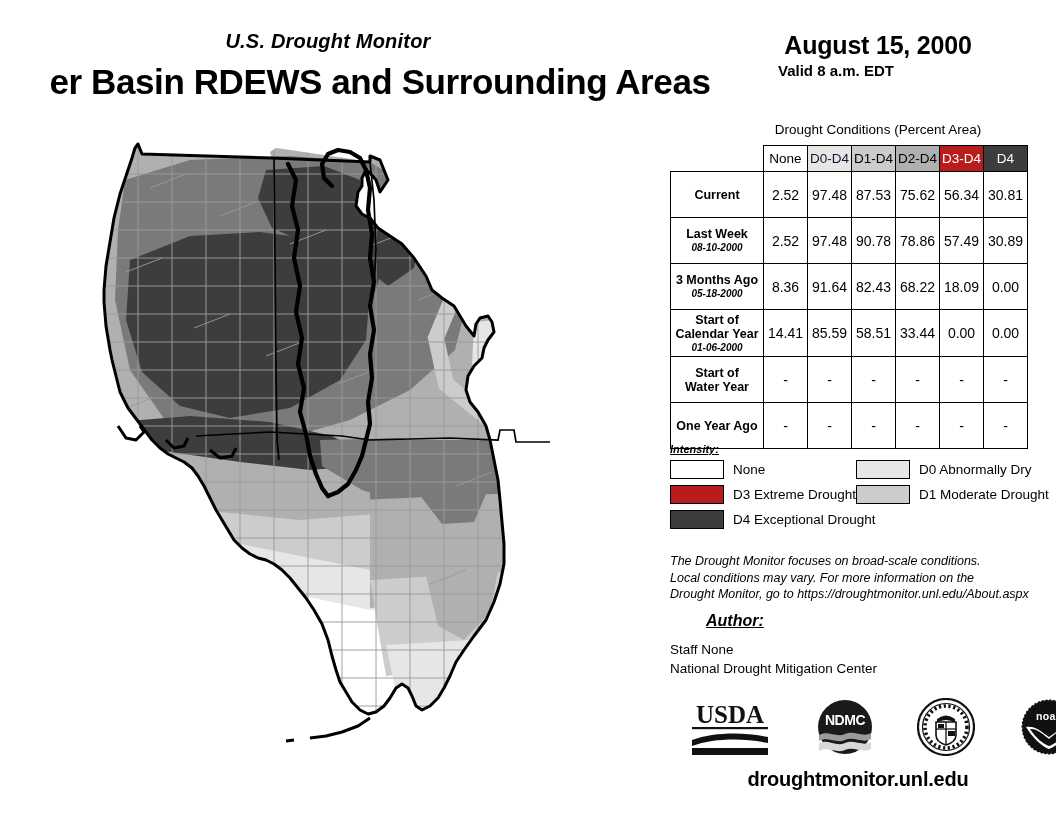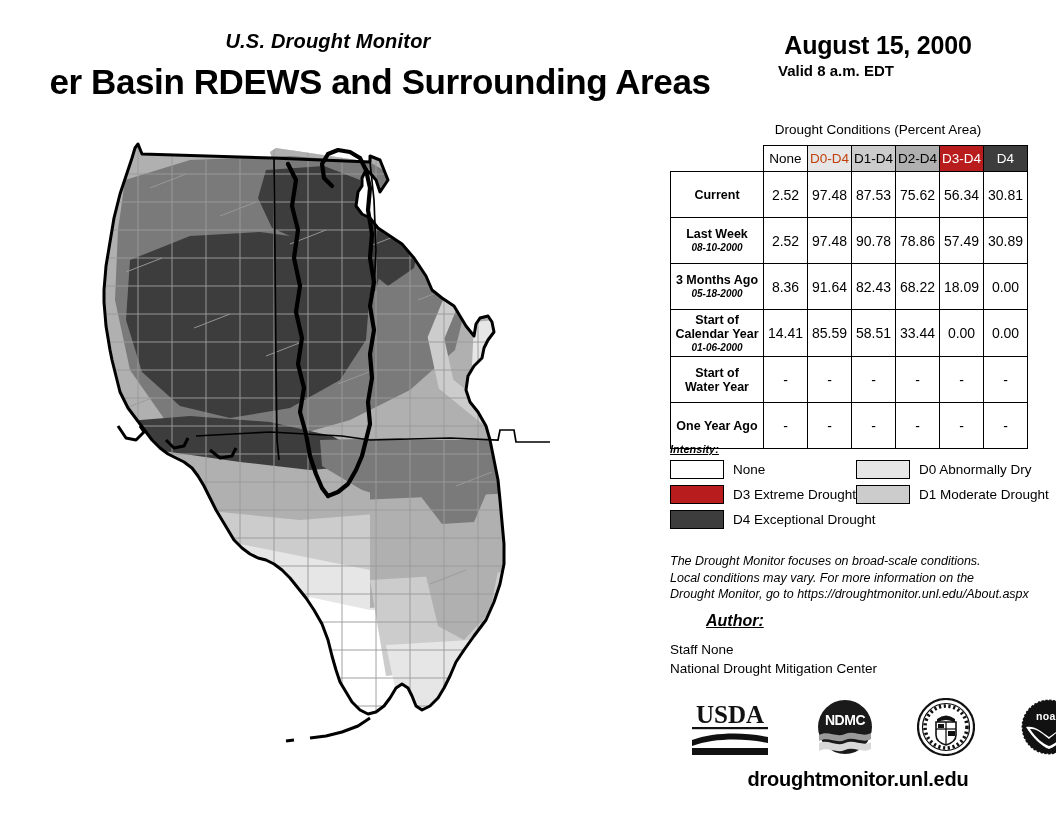--- a/index.html
+++ b/index.html
@@ -36,21 +36,21 @@
     font-weight:normal;padding:0;
   }
   #stats-table .corner{border:none;background:#fff;}
   #stats-table thead th{height:25px;font-size:13.5px;font-weight:normal;}
   #stats-table .rowlabel{
     width:88px;font-weight:bold;font-size:12.5px;line-height:1.12;padding:3px 2px;
   }
   #stats-table .rowlabel .sub{font-size:10px;font-style:italic;font-weight:bold;display:block;margin-top:1px;}
   #stats-table td.val{width:43px;height:45px;font-size:14px;}
   .sw-none{background:#ffffff;color:#000;}
-  .sw-d0{background:#e6e6e6;color:#c2410c;}
+  .sw-d0{background:#e6e6e6;color:#0f172a;}
   .sw-d1{background:#cccccc;color:#000;}
   .sw-d2{background:#b0b0b0;color:#000;}
   .sw-d3{background:#b91c1c;color:#fff;}
   .sw-d4{background:#3d3d3d;color:#fff;}
 
   
   #legend{left:670px;top:443px;width:380px;}
   #legend-heading{
     font-size:11px;font-style:italic;font-weight:bold;
     text-decoration:underline;margin-bottom:4px;

